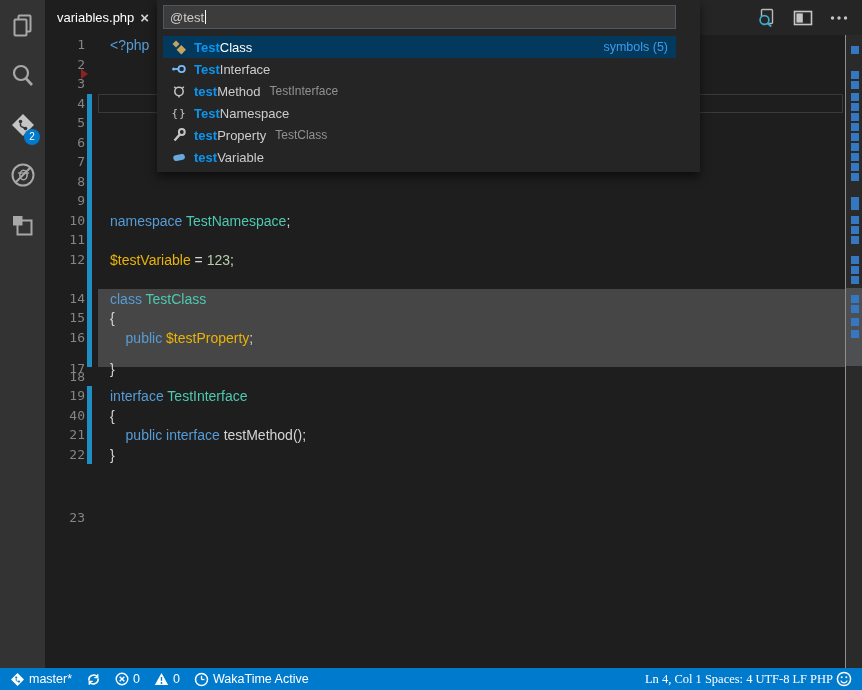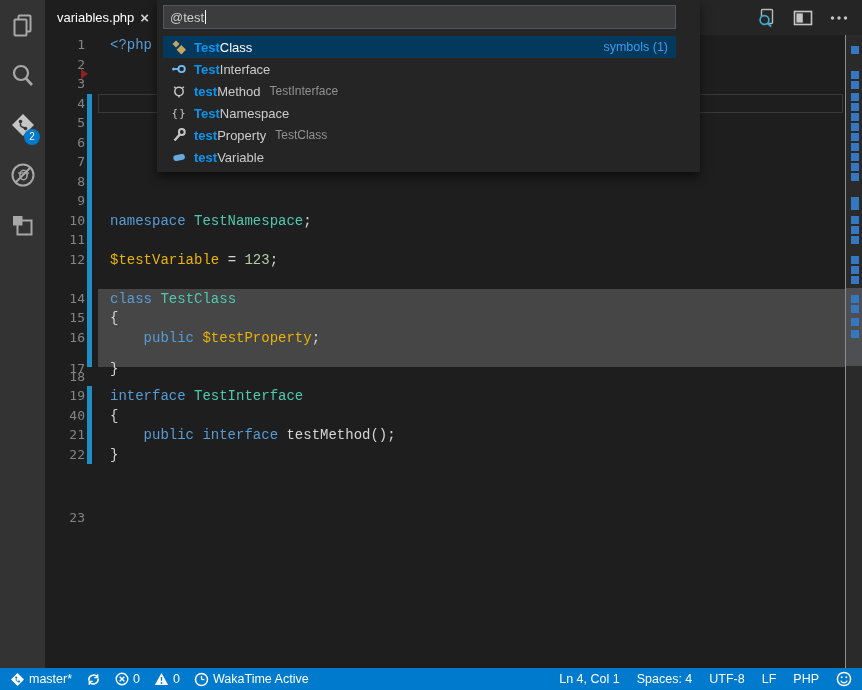--- a/index.html
+++ b/index.html
@@ -24,21 +24,21 @@
   
   #editor{position:absolute;left:45px;top:35px;width:800px;height:633px;background:#1e1e1e;overflow:hidden;}
   .deco{position:absolute;}
   #range-highlight{left:53px;width:747px;background:#464646;z-index:1;}
   #current-line-box{left:53px;width:745px;border:1px solid #3a3a3a;box-sizing:border-box;background:transparent;z-index:2;}
   .git-bar{left:42px;width:5px;background:#1f8ec4;z-index:3;}
   #deleted-mark{left:36px;width:0;height:0;border-top:5px solid transparent;border-bottom:5px solid transparent;border-left:7px solid #8b2323;z-index:3;}
   .ed-line{position:absolute;left:0;right:0;height:20px;z-index:4;}
   .ln{position:absolute;left:0;width:40px;text-align:right;color:#858585;
     font-family:"DejaVu Sans Mono",monospace;font-size:13px;line-height:20px;}
-  .code{position:absolute;left:65px;white-space:pre;font-family:Liberation Mono, monospace;
+  .code{position:absolute;left:65px;white-space:pre;font-family:Liberation Sans, sans-serif;
     font-size:14px;line-height:20px;color:#d4d4d4;}
   .tok-keyword{color:#569cd6;} .tok-type{color:#4ec9b0;} .tok-variable{color:#eab308;}
   .tok-number{color:#b5cea8;} .tok-punct{color:#d4d4d4;} .tok-func{color:#d4d4d4;}
   
   #ruler{position:absolute;left:845px;top:35px;width:17px;height:633px;background:#2a2a2b;
     border-left:1px solid #8f8f8f;box-sizing:border-box;z-index:2;}
   #ruler-sel{position:absolute;left:0;width:100%;background:#4d4f52;}
   .ruler-mark{position:absolute;left:5px;width:8px;background:#3577c1;}
   
   #quick-open{position:absolute;left:157px;top:0;width:543px;background:#252526;z-index:10;
@@ -56,21 +56,21 @@
   .qo-label{margin-left:7px;font-size:13px;color:#cccccc;white-space:nowrap;}
   .qo-row.selected .qo-label{color:#ffffff;}
   .qo-match{color:#0a96f0;font-weight:bold;}
   .qo-detail{margin-left:9px;font-size:12px;color:#919191;white-space:nowrap;}
   .qo-badge{margin-left:auto;font-size:12.5px;color:#3f9bea;}
   .ns-glyph{font-family:"DejaVu Sans Mono",monospace;font-size:11px;color:#c5c5c5;letter-spacing:1px;}
   
   #statusbar{position:absolute;left:0;bottom:0;width:100%;height:22px;background:#007acc;z-index:6;
     display:flex;align-items:center;color:#ffffff;font-size:12.5px;padding:0 10px;box-sizing:border-box;}
   .sb-left{display:flex;align-items:center;gap:14px;}
-  .sb-right{margin-left:auto;display:flex;align-items:center;gap:17px;}
+  .sb-right{margin-left:auto;display:flex;align-items:center;gap:3px;font-family:Liberation Serif, serif;}
   .sb-item{display:flex;align-items:center;gap:4px;cursor:pointer;white-space:nowrap;}
   svg{display:block;}
 </style>
 </head>
 <body>
 
 <div id="app">
 
   <div id="editor">
       <div id="range-highlight" class="deco" style="top: 253.5px; height: 78px;"></div>
@@ -285,21 +285,21 @@
     </div>
     <div id="qo-list">
         <div class="qo-row selected">
           <span class="qo-icon">
             <svg width="16" height="16" viewBox="0 0 16 16">
               <path d="M5 1.5 L8.5 5 L5 8.5 L1.5 5 Z" fill="#c4a55e"></path>
               <path d="M10.3 6 L15 10.7 L10.3 15.4 L5.6 10.7 Z" fill="#c4a55e"></path>
             </svg>
           </span>
           <span class="qo-label"><span class="qo-match">Test</span><span>Class</span></span>
-          <span class="qo-badge">symbols (1)</span>
+          <span class="qo-badge">symbols (5)</span>
         </div>
         <div class="qo-row">
           <span class="qo-icon">
             <svg width="16" height="16" viewBox="0 0 16 16">
               <circle cx="2.6" cy="8" r="1.5" fill="#75beff"></circle>
               <line x1="4" y1="8" x2="7.2" y2="8" stroke="#75beff" stroke-width="1.8"></line>
               <circle cx="10.6" cy="8" r="3.2" fill="none" stroke="#75beff" stroke-width="1.8"></circle>
             </svg>
           </span>
           <span class="qo-label"><span class="qo-match">Test</span><span>Interface</span></span>

